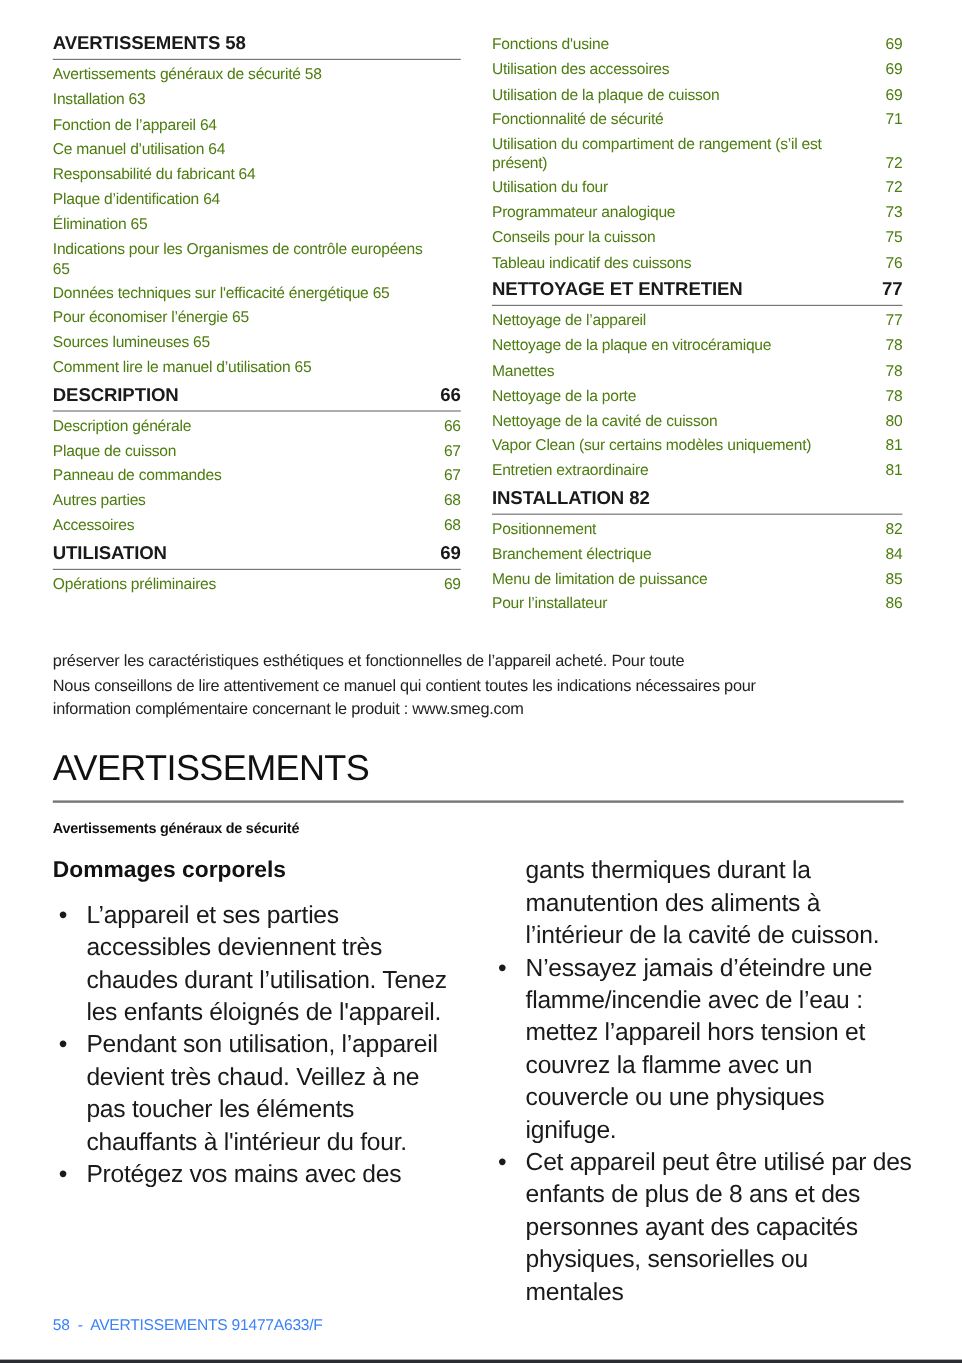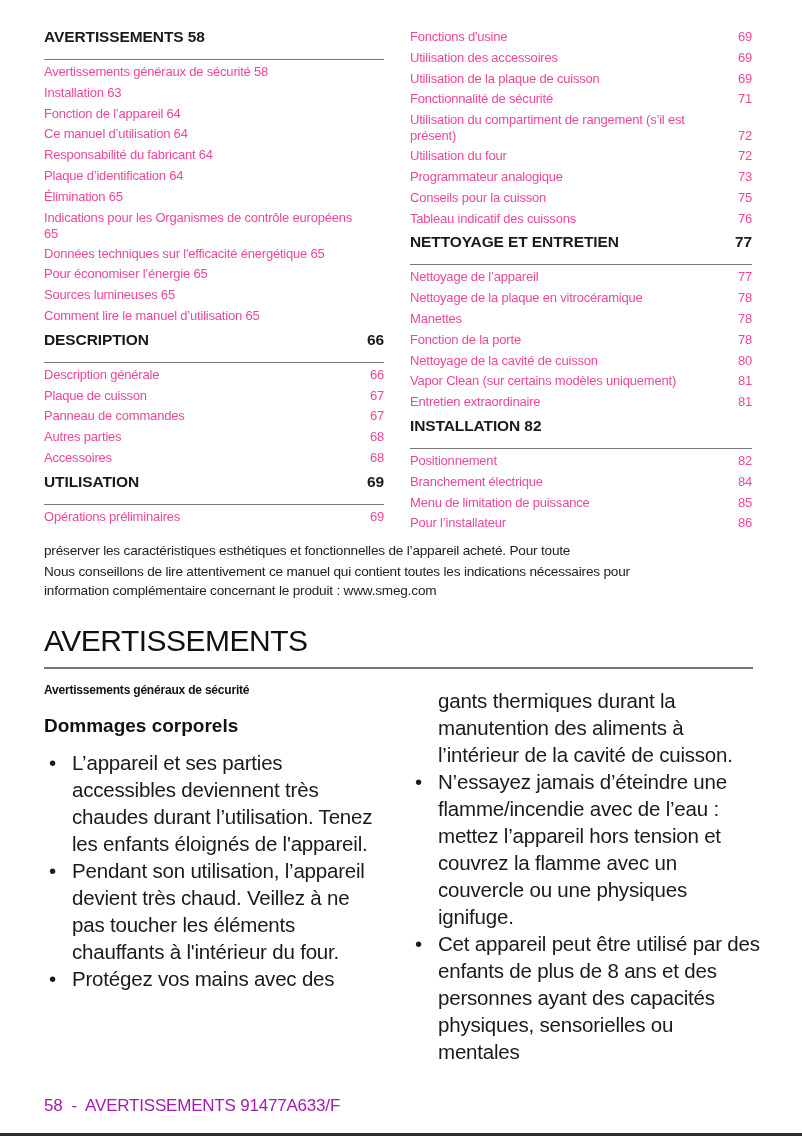--- a/index.html
+++ b/index.html
@@ -1,39 +1,39 @@
 <!DOCTYPE html>
 <html><head>
   <meta charset="utf-8">
   <style>
     html, body { margin: 0; padding: 0; background: #ffffff; }
     body { width: 802px; height: 1136px; position: relative; overflow: hidden; color: #1a1a1a; font-family: "Liberation Sans", sans-serif; }
     .toc-col { position: absolute; top: 27px; }
     .toc-left { left: 44px; width: 340px; }
     .toc-right { left: 410px; width: 342px; }
-    .toc-section { display: flex; justify-content: space-between; align-items: flex-end; font-weight: bold; font-size: 15.5px; line-height: 20px; padding-bottom: 12px; border-bottom: 1.5px solid #777; margin-bottom: 2px; letter-spacing: -0.1px; }
+    .toc-section { display: flex; justify-content: space-between; align-items: flex-end; font-weight: bold; font-size: 15.5px; line-height: 20px; padding-bottom: 2px; border-bottom: 1.5px solid #777; margin-bottom: 2px; letter-spacing: -0.1px; }
     .toc-section.spaced { margin-top: 3px; gap: 44px; }
-    .toc-item { display: flex; justify-content: space-between; align-items: flex-end; font-size: 13px; line-height: 20.8px; color: #ec4899; letter-spacing: -0.2px; }
+    .toc-item { display: flex; justify-content: space-between; align-items: flex-end; font-size: 13px; line-height: 20.8px; color: #4d7c0f; letter-spacing: -0.2px; }
     .toc-item .lbl { flex: 1; }
     .toc-item .num { min-width: 22px; text-align: right; }
     .toc-item.wrap { line-height: 16px; padding-top: 2px; padding-bottom: 2px; }
     .intro { position: absolute; left: 44px; top: 540px; width: 720px; font-size: 13.6px; line-height: 21px; color: #222; letter-spacing: -0.2px; }
     .intro .l3 { line-height: 17px; }
     .chapter-title { position: absolute; left: 44px; top: 624px; font-size: 30px; font-weight: normal; letter-spacing: -0.5px; color: #111; }
     .chapter-rule { position: absolute; left: 44px; top: 667px; width: 709px; border-top: 2px solid #777; }
     .col-left { position: absolute; left: 44px; top: 677px; width: 340px; }
-    .col-right { position: absolute; left: 410px; top: 687px; width: 350px; }
+    .col-right { position: absolute; left: 410px; top: 712px; width: 350px; }
     .h2 { font-weight: bold; font-size: 12px; line-height: 26px; color: #111; letter-spacing: -0.2px; }
     .h3 { font-weight: bold; font-size: 19px; line-height: 26px; margin-top: 10px; color: #111; }
     ul.bullets { list-style: none; margin: 10px 0 0 0; padding: 0; }
     ul.bullets li { position: relative; padding-left: 28px; font-size: 20.5px; line-height: 27px; color: #1a1a1a; letter-spacing: -0.2px; }
     ul.bullets li .dot { position: absolute; left: 5px; top: 0; }
     .cont { padding-left: 28px; font-size: 20.5px; line-height: 27px; color: #1a1a1a; letter-spacing: -0.2px; }
     .col-right ul.bullets { margin-top: 0; }
-    .footer { position: absolute; left: 44px; top: 1096px; font-size: 17px; color: #a21caf; letter-spacing: -0.2px; }
+    .footer { position: absolute; left: 44px; top: 1096px; font-size: 13px; color: #3b82f6; letter-spacing: -0.2px; }
     .bottom-band { position: absolute; left: 0; top: 1133px; width: 802px; height: 3px; background: #2a2e33; }
   </style>
 </head>
 <body>
 
 <div class="toc-col toc-left" id="toc-left">
     <div class="toc-section">
       <span class="lbl">AVERTISSEMENTS 58</span>
       <span class="num"></span>
     </div>
@@ -165,21 +165,21 @@
     </div>
     <div class="toc-item">
       <span class="lbl">Nettoyage de la plaque en vitrocéramique</span>
       <span class="num">78</span>
     </div>
     <div class="toc-item">
       <span class="lbl">Manettes</span>
       <span class="num">78</span>
     </div>
     <div class="toc-item">
-      <span class="lbl">Fonction de la porte</span>
+      <span class="lbl">Nettoyage de la porte</span>
       <span class="num">78</span>
     </div>
     <div class="toc-item">
       <span class="lbl">Nettoyage de la cavité de cuisson</span>
       <span class="num">80</span>
     </div>
     <div class="toc-item">
       <span class="lbl">Vapor Clean (sur certains modèles uniquement)</span>
       <span class="num">81</span>
     </div>

